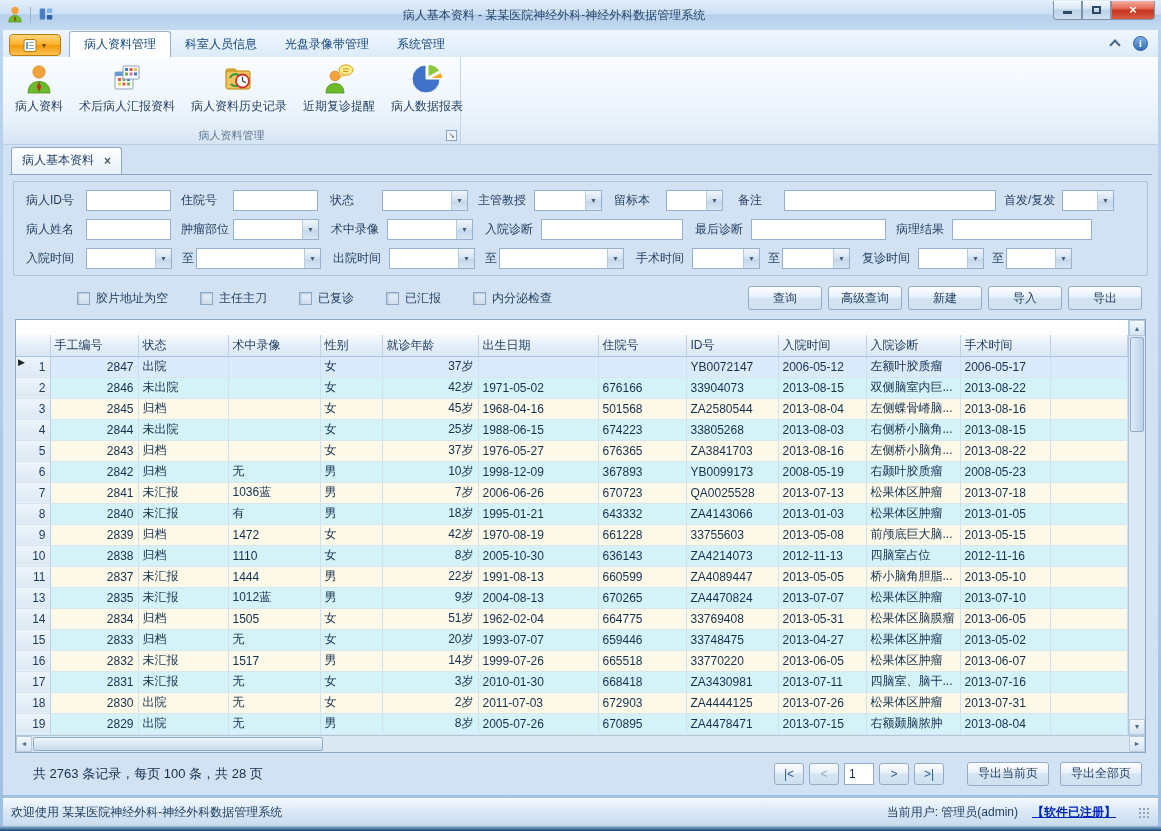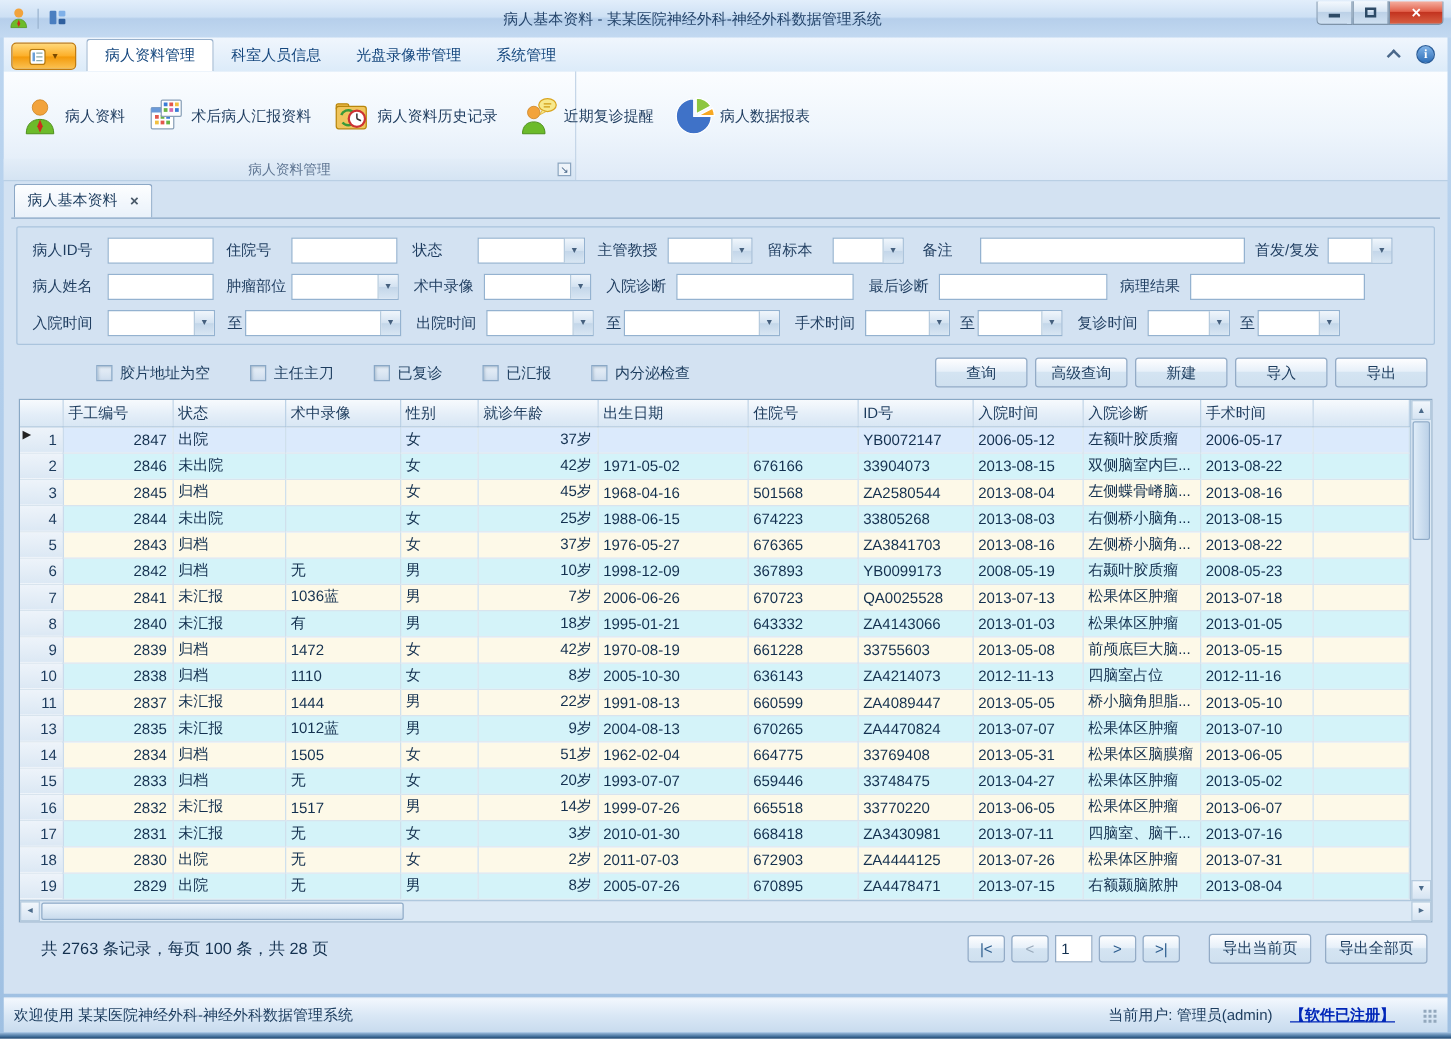--- a/index.html
+++ b/index.html
@@ -39,21 +39,21 @@
     transform:rotate(45deg); margin-top:3px; cursor:pointer; }
   .info-i { width:15px; height:15px; border-radius:50%; background:linear-gradient(180deg,#7fb3e8,#2f6fb8);
     color:#fff; font-weight:bold; font-size:10px; display:flex; align-items:center; justify-content:center;
     border:1px solid #2a5d99; cursor:pointer; font-family:"Liberation Serif","DejaVu Serif",serif; }
 
   
   .ribbon { margin:0 3px; background:linear-gradient(180deg,#fbfdff 0%,#eef5fc 55%,#dfeaf7 100%);
     border-bottom:1px solid #b9cfe4; height:88px; display:flex; }
   .rgroup { width:458px; border-right:1px solid #c5d6e8; display:flex; flex-direction:column; }
   .rbuttons { flex:1; display:flex; align-items:center; padding:2px 4px 0 4px; }
-  .rbtn { height:64px; padding:2px 8px; display:flex; align-items:center;
+  .rbtn { height:64px; padding:2px 8px; display:flex; flex-direction:column; align-items:center;
     justify-content:flex-start; gap:3px; border-radius:3px; cursor:pointer; }
   .rbtn .lbl { white-space:nowrap; color:#1e3c5f; }
   .rgroup-foot { height:17px; display:flex; align-items:center; position:relative;
     background:linear-gradient(180deg,#e3edf8,#d5e4f3); }
   .rgroup-foot .glabel { flex:1; text-align:center; color:#5f7693; font-size:11px; }
   .launcher { position:absolute; right:3px; top:3px; width:11px; height:11px; border:1px solid #8ba5c0;
     color:#4a688a; font-size:8px; line-height:9px; text-align:center; cursor:pointer; background:#eef4fa; }
 
   
   .main { flex:1; margin:0 3px; background:#d3e2f2; padding:4px 6px 0 6px; display:flex; flex-direction:column; }
@@ -82,21 +82,21 @@
     box-shadow:inset 1px 1px 2px rgba(90,120,150,.35); }
   .btn { min-width:74px; height:24px; border:1px solid #93abc6; border-radius:3px; color:#1c3c5e;
     background:linear-gradient(180deg,#fefeff,#e7f0f9 45%,#d4e4f2 50%,#cfe0ef); font-size:12px; cursor:pointer;
     font-family:inherit; padding:0 10px; }
   .btn + .btn { margin-left:6px; }
   .spacer { flex:1; }
 
   
   .grid { margin:8px 2px 0 2px; border:1px solid #89a8c5; background:#fff; }
   .grid-inner { display:flex; }
-  table.dgrid { flex:1; min-width:0; border-collapse:collapse; table-layout:fixed; width:100%; }
+  table.dgrid { flex:1; min-width:0; border-collapse:collapse; table-layout:fixed; width:100%;margin-top:15px; }
   .dgrid th { height:21px; font-weight:normal; text-align:left; padding:0 4px; color:#1b3a5c;
     background:linear-gradient(180deg,#f7fafd,#e4eef8 55%,#d9e7f4); border-right:1px solid #bdd2e6;
     border-bottom:1px solid #a9c3dc; white-space:nowrap; overflow:hidden; cursor:pointer; }
   .dgrid td { height:21px; padding:0 4px; border-right:1px solid #cfe0ec; border-bottom:1px solid #d8e4ee;
     white-space:nowrap; overflow:hidden; color:#13304f; }
   #grid-body tr:nth-child(odd) td { background:#fdf9e8; }
   #grid-body tr:nth-child(even) td { background:#d4f3f9; }
   #grid-body tr.selected td { background:#dbeafc; }
   .dgrid td.c-ind, #grid-body tr.selected td.c-ind, #grid-body tr td.c-ind {
     background:linear-gradient(180deg,#eef4fa,#dce8f4); border-right:1px solid #b9d0e6; text-align:right;

